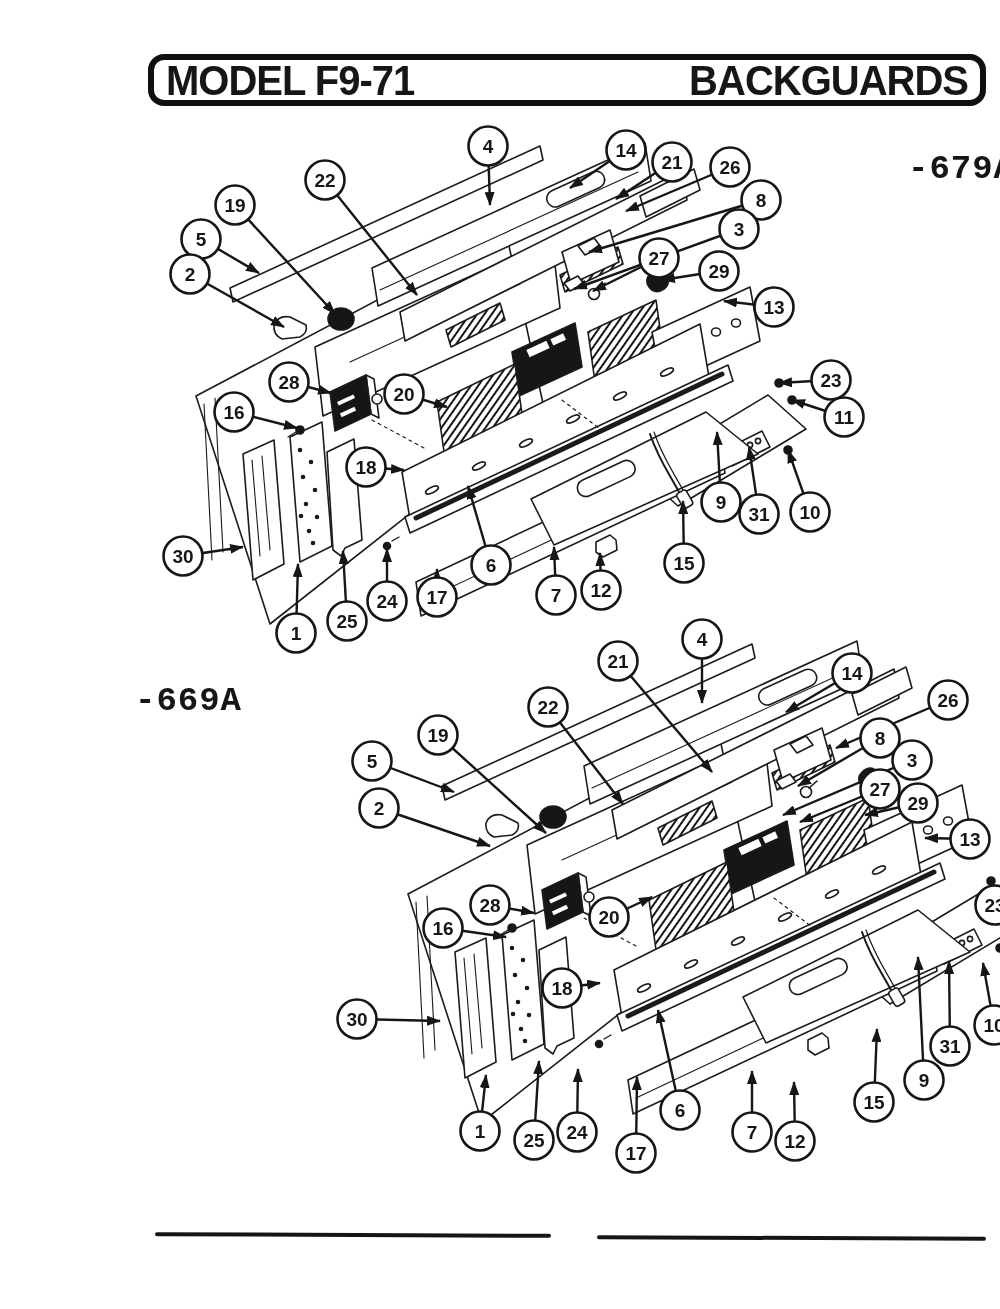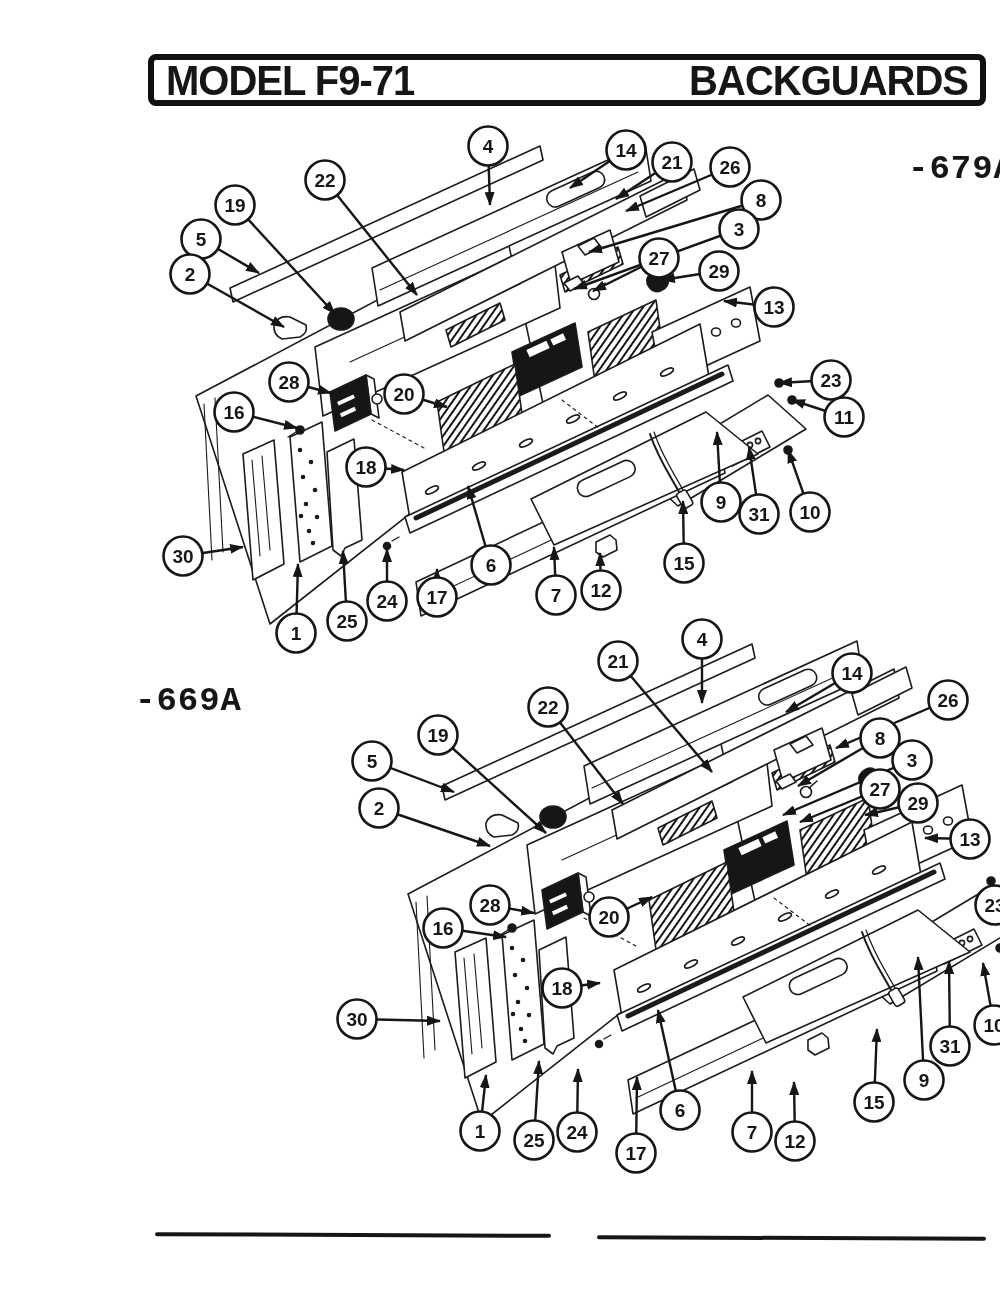--- a/index.html
+++ b/index.html
@@ -1,19 +1,19 @@
 <!DOCTYPE html>
 <html><head>
 <meta charset="utf-8">
 <style>
   html,body{margin:0;padding:0;background:#e8e8e8;}
   .page{position:relative;width:1000px;height:1309px;background:#ffffff;overflow:hidden;
         font-family:"Liberation Sans",sans-serif;color:#161616;}
   .header-box{position:absolute;left:148px;top:54px;width:838px;height:52px;
-        border:6px solid #101010;border-radius:8px;box-sizing:border-box;
+        border:6px solid #101010;border-radius:16px;box-sizing:border-box;
         display:flex;align-items:center;justify-content:space-between;padding:0 12px;}
   .header-box span{font-size:40px;font-weight:bold;letter-spacing:-1px;line-height:1;
         transform:scaleY(1.05);white-space:nowrap;}
   .dash-label{position:absolute;font-family:Liberation Mono, monospace;font-weight:bold;
         font-size:34px;letter-spacing:1px;}
   .label-top{left:908px;top:150px;}
   .label-bottom{left:135px;top:682px;}
   #diagram-svg{position:absolute;left:0;top:0;}
   .rule{position:absolute;height:4px;background:#161616;border-radius:2px;}
   .rule-left{left:155px;top:1233px;width:396px;transform:rotate(0.25deg);}

